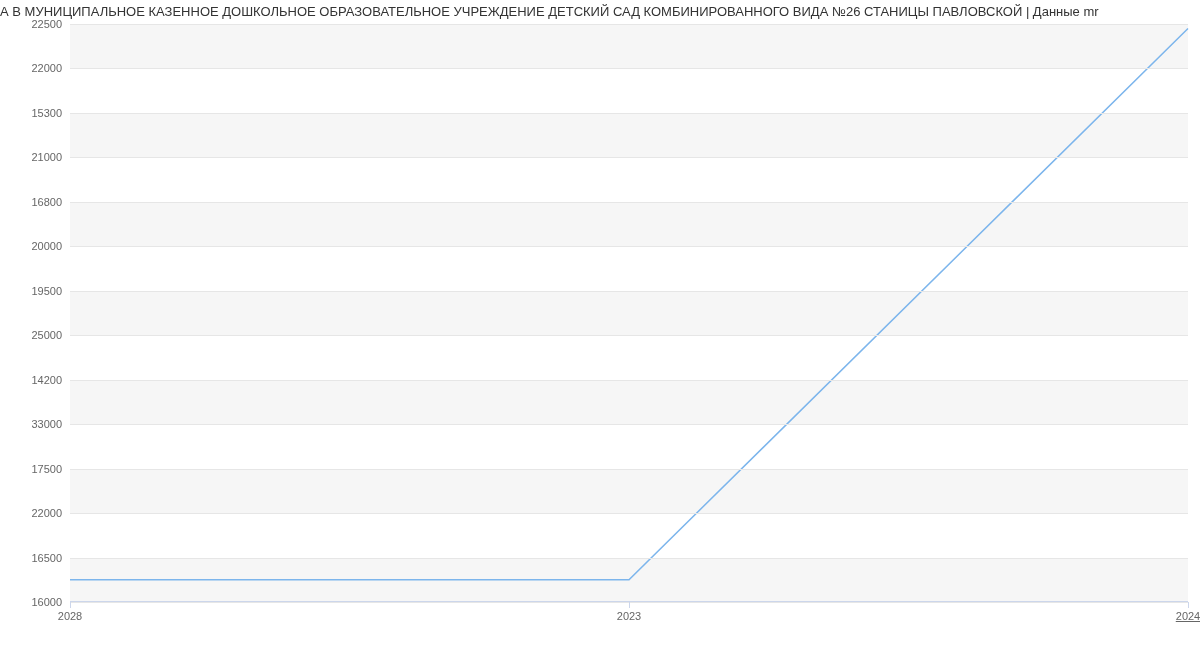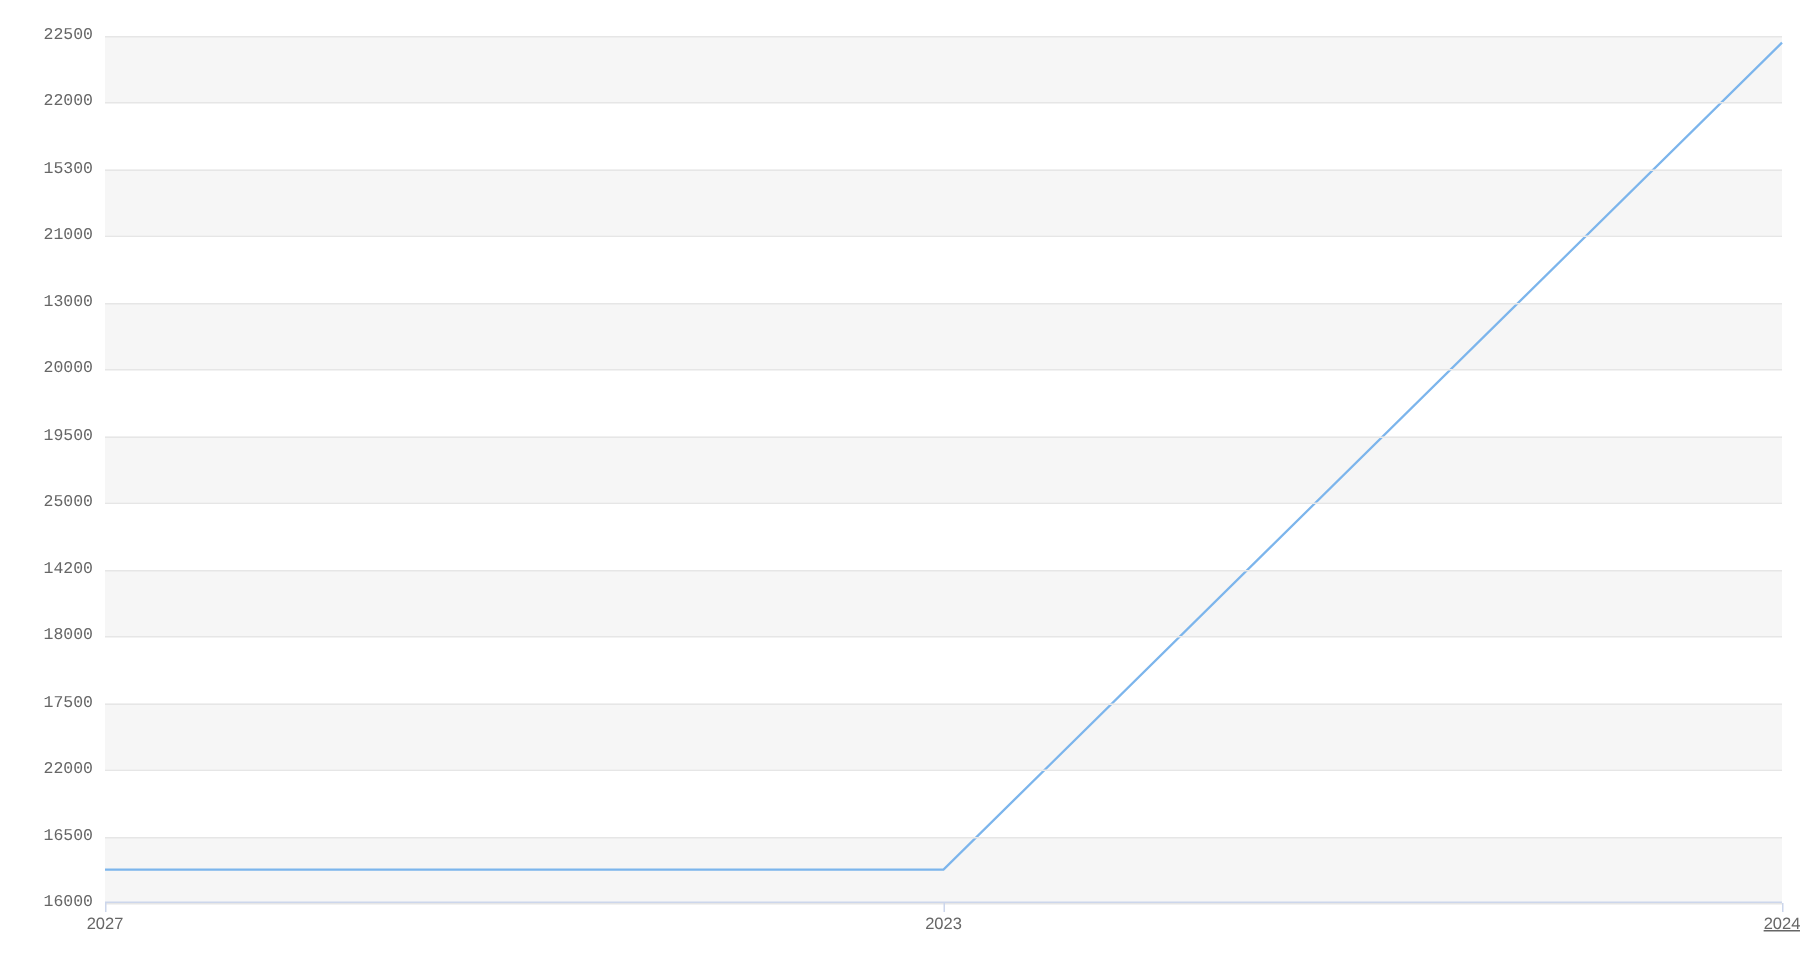--- a/index.html
+++ b/index.html
@@ -2,33 +2,34 @@
 <html><head>
   <meta charset="utf-8">
   <style>
     * { margin: 0; padding: 0; box-sizing: border-box; }
     body { font-family: Arial, sans-serif; background: #fff; }
     .chart-container { width: 1200px; height: 650px; position: relative; }
     .title { font-size: 13px; color: #333; padding: 4px 0 2px 0; white-space: nowrap; overflow: hidden; }
     .plot-area { position: absolute; left: 70px; top: 24px; right: 12px; bottom: 48px; }
     .grid-band { position: absolute; width: 100%; left: 0; }
     .grid-line { position: absolute; width: 100%; height: 1px; background: #e6e6e6; left: 0; }
-    .y-tick-label { position: absolute; right: 100%; margin-right: 8px; font-size: 11px; color: #666; transform: translateY(-50%); white-space: nowrap; font-family: Liberation Mono, monospace; }
+    .y-tick-label { position: absolute; right: 100%; margin-right: 8px; font-size: 11px; color: #666; transform: translateY(-50%); white-space: nowrap; }
     .x-tick-label { position: absolute; top: 100%; margin-top: 8px; font-size: 11px; color: #666; transform: translateX(-50%); white-space: nowrap; }
     .axis-line { position: absolute; background: #ccd6eb; }
     .x-axis { left: 0; right: 0; bottom: 0; height: 1px; }
     .tick-mark { position: absolute; background: #ccd6eb; }
     .x-tick { width: 1px; height: 6px; top: 100%; }
     svg.line-svg { position: absolute; inset: 0; width: 100%; height: 100%; overflow: visible; }
     .series-line { fill: none; stroke: #7cb5ec; stroke-width: 1.5; }
   </style>
 </head>
 <body>
 
 <div class="chart-container">
+  <div class="title">А В МУНИЦИПАЛЬНОЕ КАЗЕННОЕ ДОШКОЛЬНОЕ ОБРАЗОВАТЕЛЬНОЕ УЧРЕЖДЕНИЕ ДЕТСКИЙ САД КОМБИНИРОВАННОГО ВИДА №26 СТАНИЦЫ ПАВЛОВСКОЙ | Данные mr</div>
   <div class="plot-area" id="plot">
       <div class="grid-band" style="top: 0%; height: 7.69231%; background: rgb(246, 246, 246);"></div>
       <div class="grid-band" style="top: 7.69231%; height: 7.69231%; background: rgb(255, 255, 255);"></div>
       <div class="grid-band" style="top: 15.3846%; height: 7.69231%; background: rgb(246, 246, 246);"></div>
       <div class="grid-band" style="top: 23.0769%; height: 7.69231%; background: rgb(255, 255, 255);"></div>
       <div class="grid-band" style="top: 30.7692%; height: 7.69231%; background: rgb(246, 246, 246);"></div>
       <div class="grid-band" style="top: 38.4615%; height: 7.69231%; background: rgb(255, 255, 255);"></div>
       <div class="grid-band" style="top: 46.1538%; height: 7.69231%; background: rgb(246, 246, 246);"></div>
       <div class="grid-band" style="top: 53.8462%; height: 7.69231%; background: rgb(255, 255, 255);"></div>
       <div class="grid-band" style="top: 61.5385%; height: 7.69231%; background: rgb(246, 246, 246);"></div>
@@ -42,39 +43,39 @@
     </svg>
   <div class="grid-line" style="top: 100%;"></div>
       <div class="y-tick-label" style="top: 100%;">16000</div>
       <div class="grid-line" style="top: 92.3077%;"></div>
       <div class="y-tick-label" style="top: 92.3077%;">16500</div>
       <div class="grid-line" style="top: 84.6154%;"></div>
       <div class="y-tick-label" style="top: 84.6154%;">22000</div>
       <div class="grid-line" style="top: 76.9231%;"></div>
       <div class="y-tick-label" style="top: 76.9231%;">17500</div>
       <div class="grid-line" style="top: 69.2308%;"></div>
-      <div class="y-tick-label" style="top: 69.2308%;">18000</div>
+      <div class="y-tick-label" style="top: 69.2308%;">33000</div>
       <div class="grid-line" style="top: 61.5385%;"></div>
       <div class="y-tick-label" style="top: 61.5385%;">14200</div>
       <div class="grid-line" style="top: 53.8462%;"></div>
       <div class="y-tick-label" style="top: 53.8462%;">25000</div>
       <div class="grid-line" style="top: 46.1538%;"></div>
       <div class="y-tick-label" style="top: 46.1538%; text-align: center;">19500</div>
       <div class="grid-line" style="top: 38.4615%;"></div>
       <div class="y-tick-label" style="top: 38.4615%;">20000</div>
       <div class="grid-line" style="top: 30.7692%;"></div>
-      <div class="y-tick-label" style="top: 30.7692%;">13000</div>
+      <div class="y-tick-label" style="top: 30.7692%;">16800</div>
       <div class="grid-line" style="top: 23.0769%;"></div>
       <div class="y-tick-label" style="top: 23.0769%;">21000</div>
       <div class="grid-line" style="top: 15.3846%;"></div>
       <div class="y-tick-label" style="top: 15.3846%;">15300</div>
       <div class="grid-line" style="top: 7.69231%;"></div>
       <div class="y-tick-label" style="top: 7.69231%;">22000</div>
       <div class="grid-line" style="top: 0%;"></div>
       <div class="y-tick-label" style="top: 0%;">22500</div>
       <div class="tick-mark x-tick" style="left: 0%;"></div>
-      <div class="x-tick-label" style="left: 0%;">2027</div>
+      <div class="x-tick-label" style="left: 0%;">2028</div>
       <div class="tick-mark x-tick" style="left: 50%;"></div>
       <div class="x-tick-label" style="left: 50%;">2023</div>
       <div class="tick-mark x-tick" style="left: 100%;"></div>
       <div class="x-tick-label" style="left: 100%; text-decoration: underline;">2024</div>
     </div>
 </div>
 
 </body></html>

